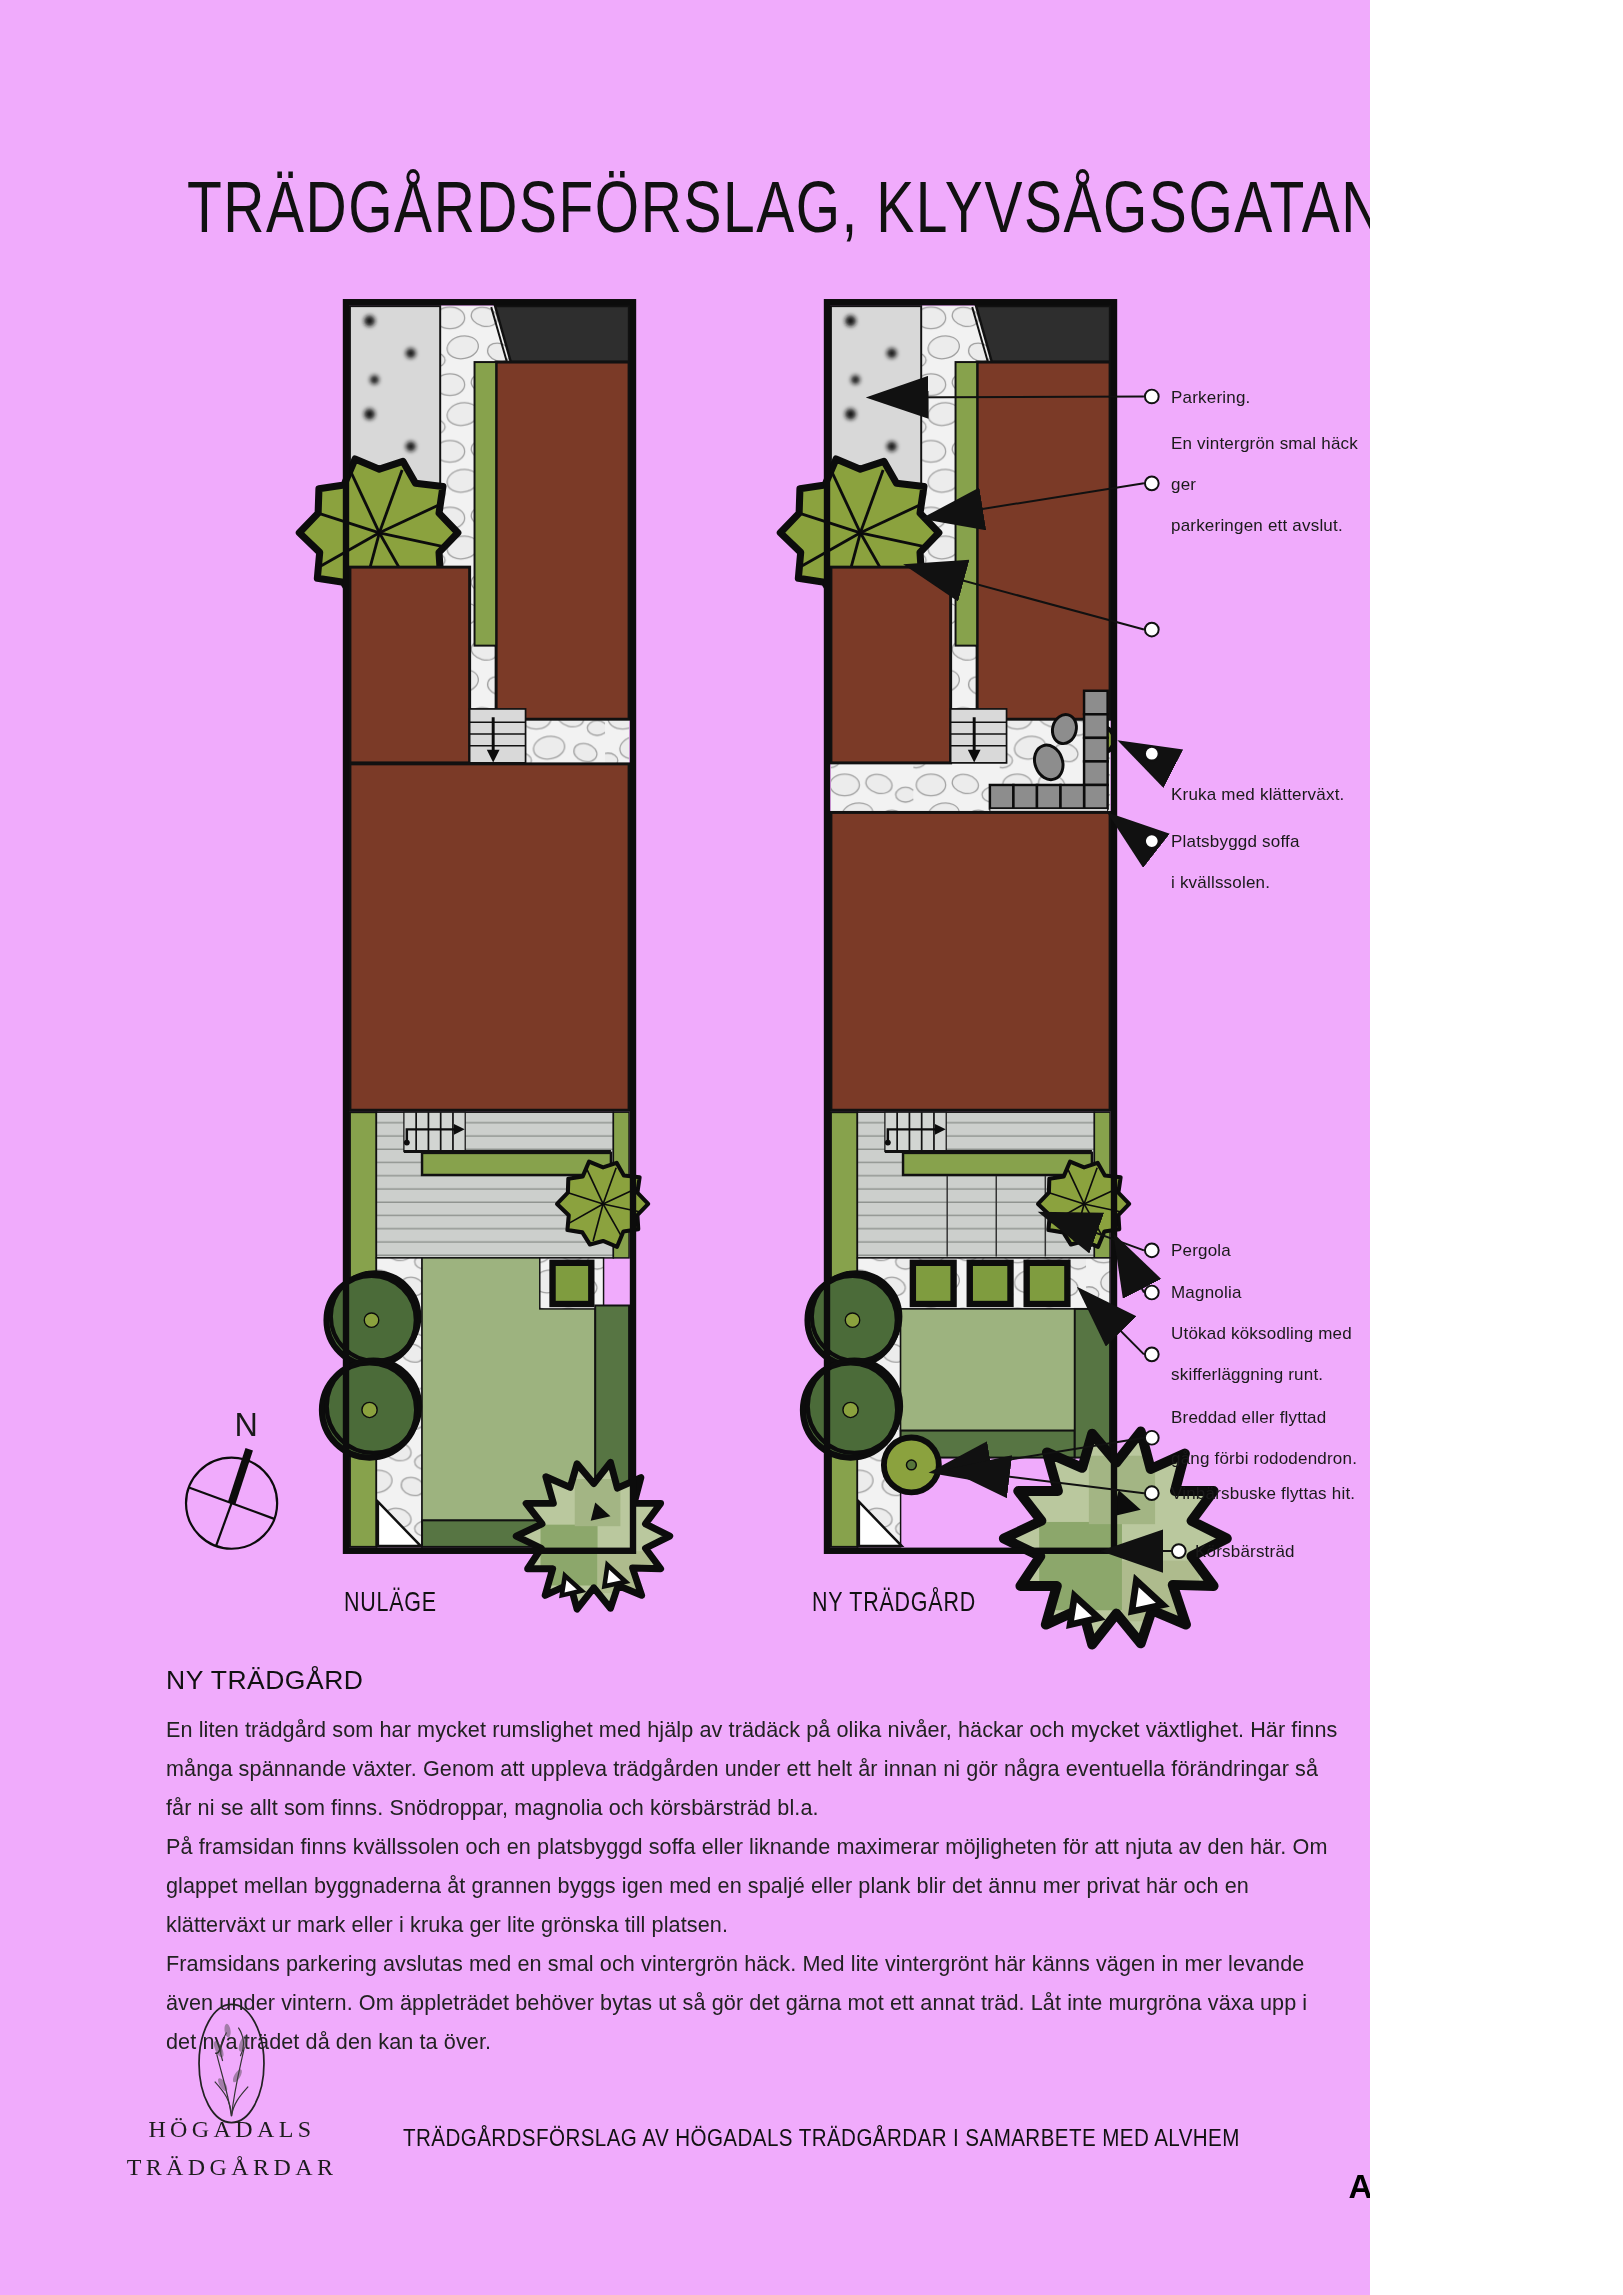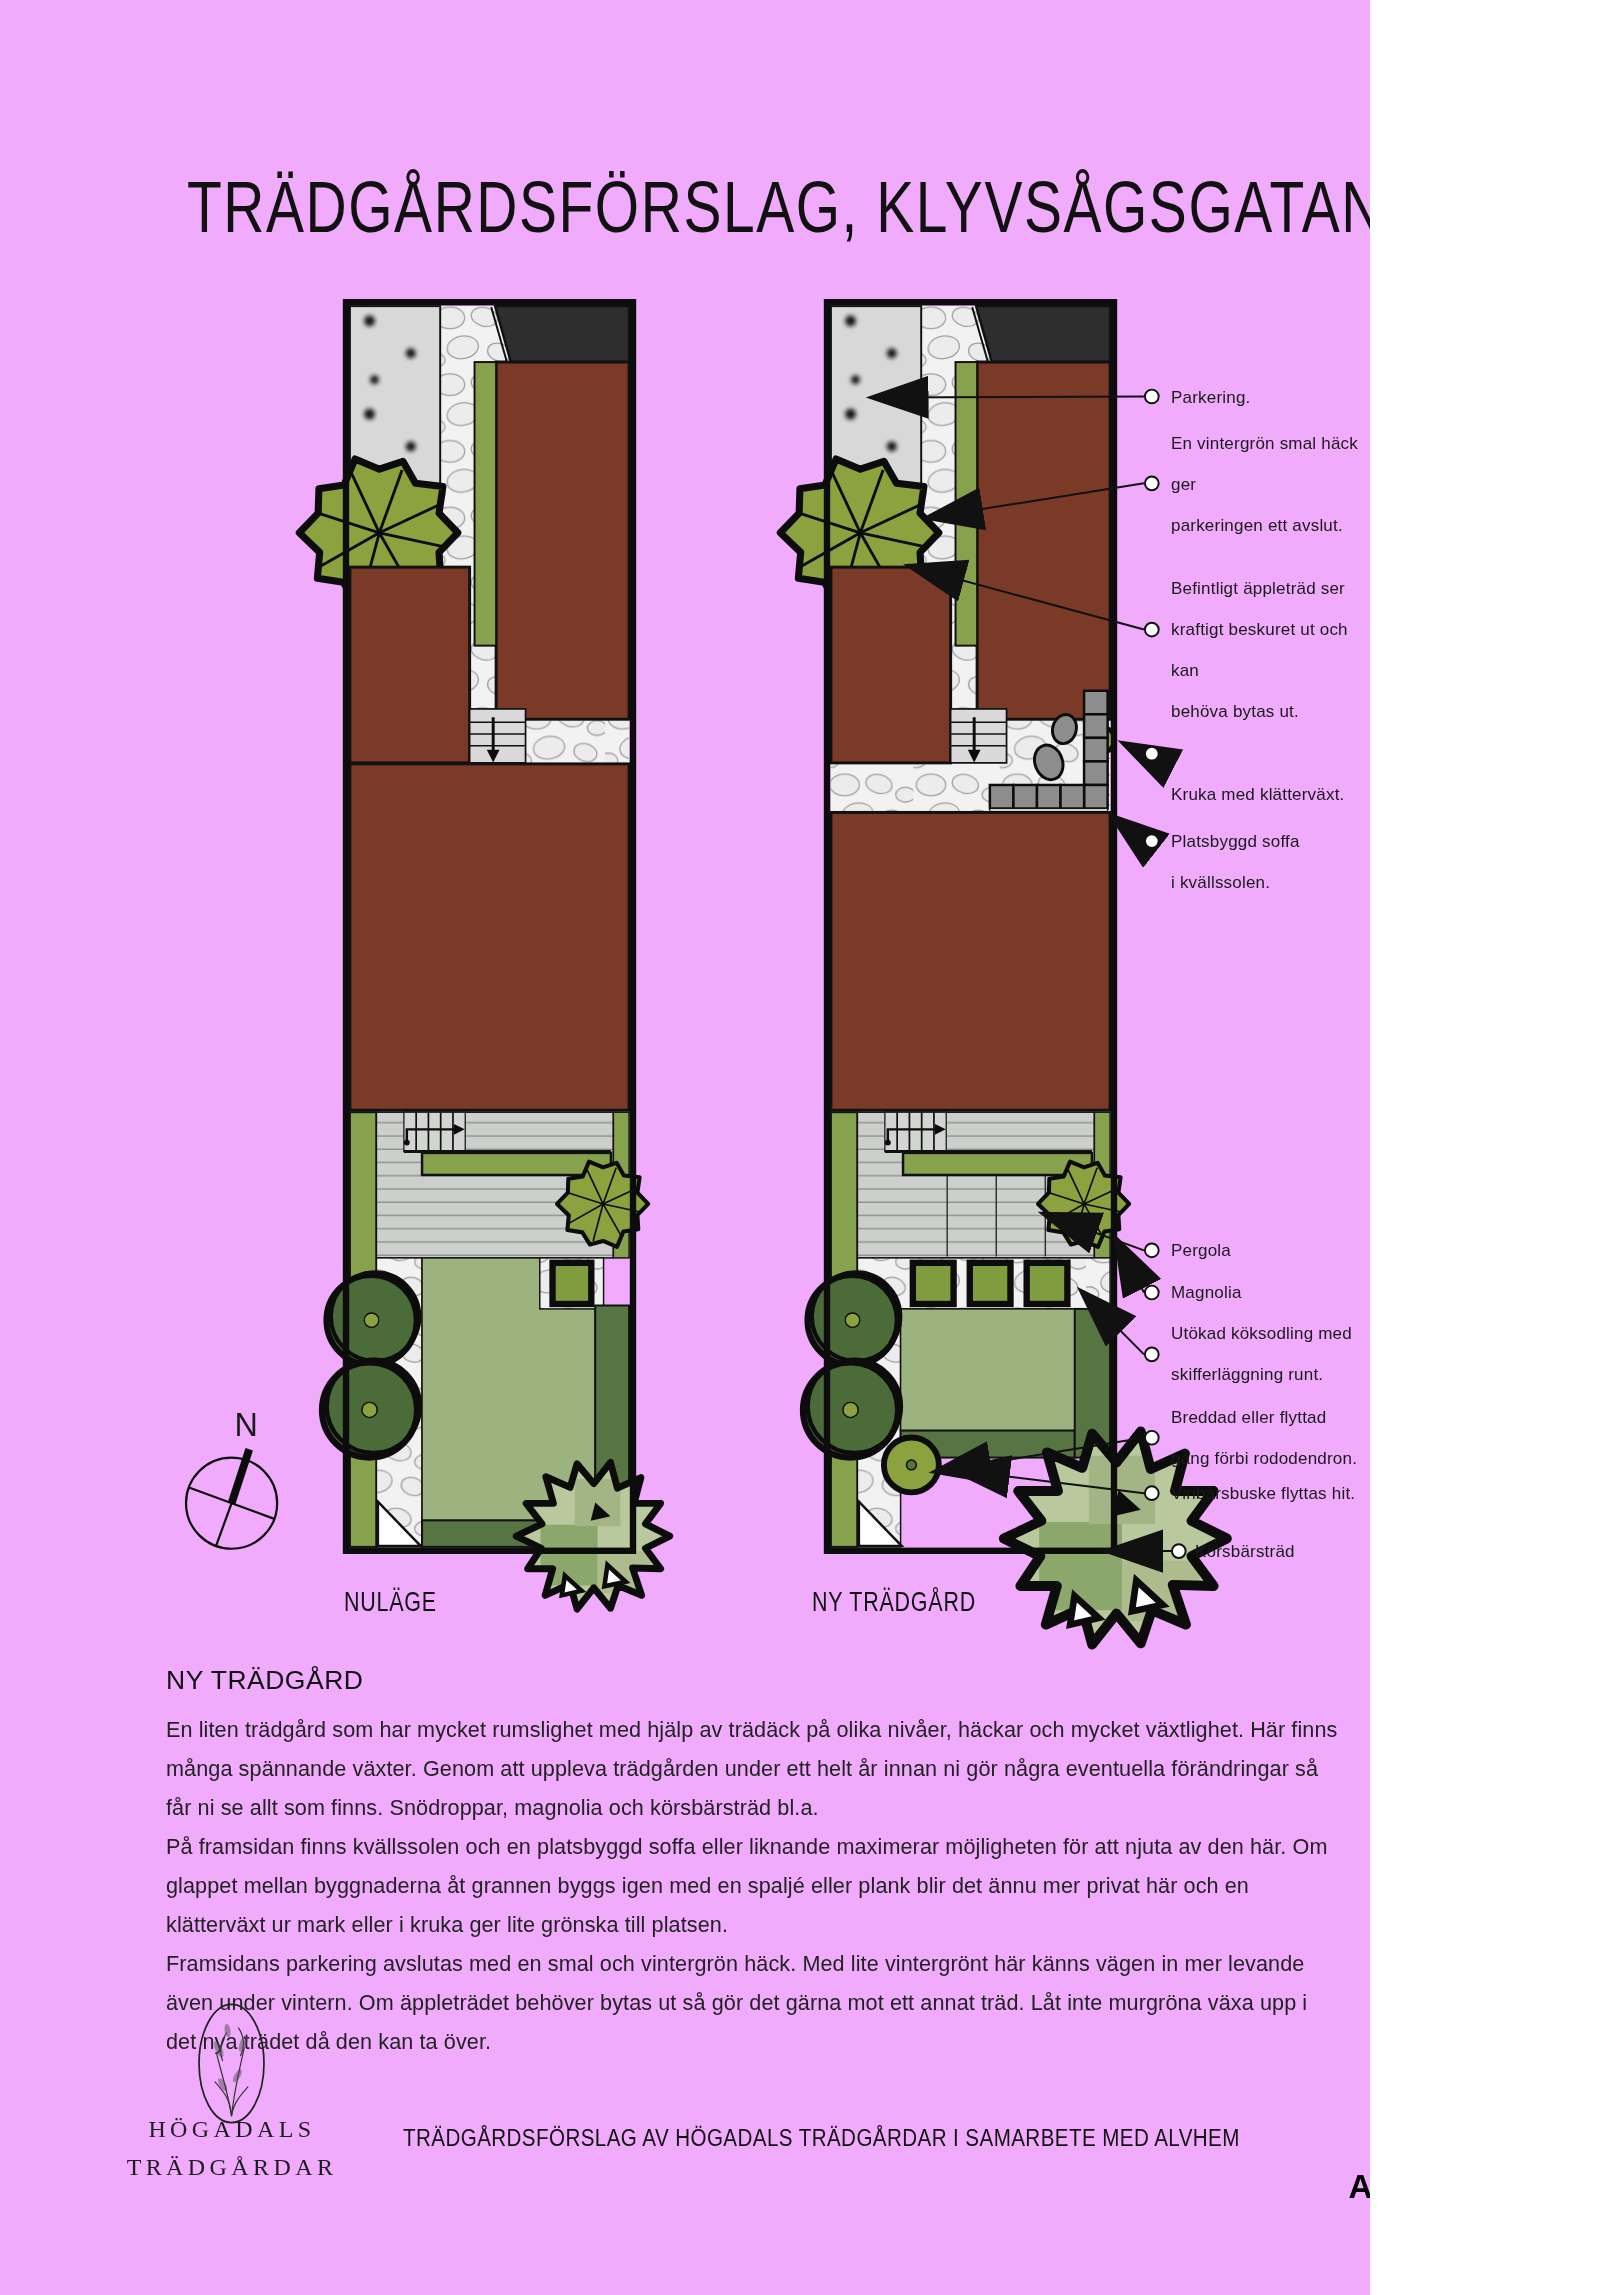--- a/index.html
+++ b/index.html
@@ -248,23 +248,20 @@
         <circle cx="2347" cy="2760" r="14"></circle>
       <circle cx="2347" cy="2930" r="14"></circle>
         <circle cx="2347" cy="3043" r="14"></circle>
       <circle cx="2402" cy="3161" r="14"></circle>
     </g>
   </svg>
 
   <div class="abs ann" style="left:1171px;top:377px;">Parkering.</div>
   <div class="abs ann" style="left:1171px;top:423px;">En vintergrön smal häck ger
 parkeringen ett avslut.</div>
-  <div class="abs ann" style="left:1171px;top:568px;">Befintligt äppleträd ser
-kraftigt beskuret ut och kan
-behöva bytas ut.</div>
   <div class="abs ann" style="left:1171px;top:774px;">Kruka med klätterväxt.</div>
   <div class="abs ann" style="left:1171px;top:821px;">Platsbyggd soffa
 i kvällssolen.</div>
   <div class="abs ann" style="left:1171px;top:1230px;">Pergola</div>
   <div class="abs ann" style="left:1171px;top:1272px;">Magnolia</div>
   <div class="abs ann" style="left:1171px;top:1313px;">Utökad köksodling med
 skifferläggning runt.</div>
   <div class="abs ann" style="left:1171px;top:1397px;">Breddad eller flyttad
 gång förbi rododendron.</div>
   <div class="abs ann" style="left:1171px;top:1473px;">Vinbärsbuske flyttas hit.</div>

